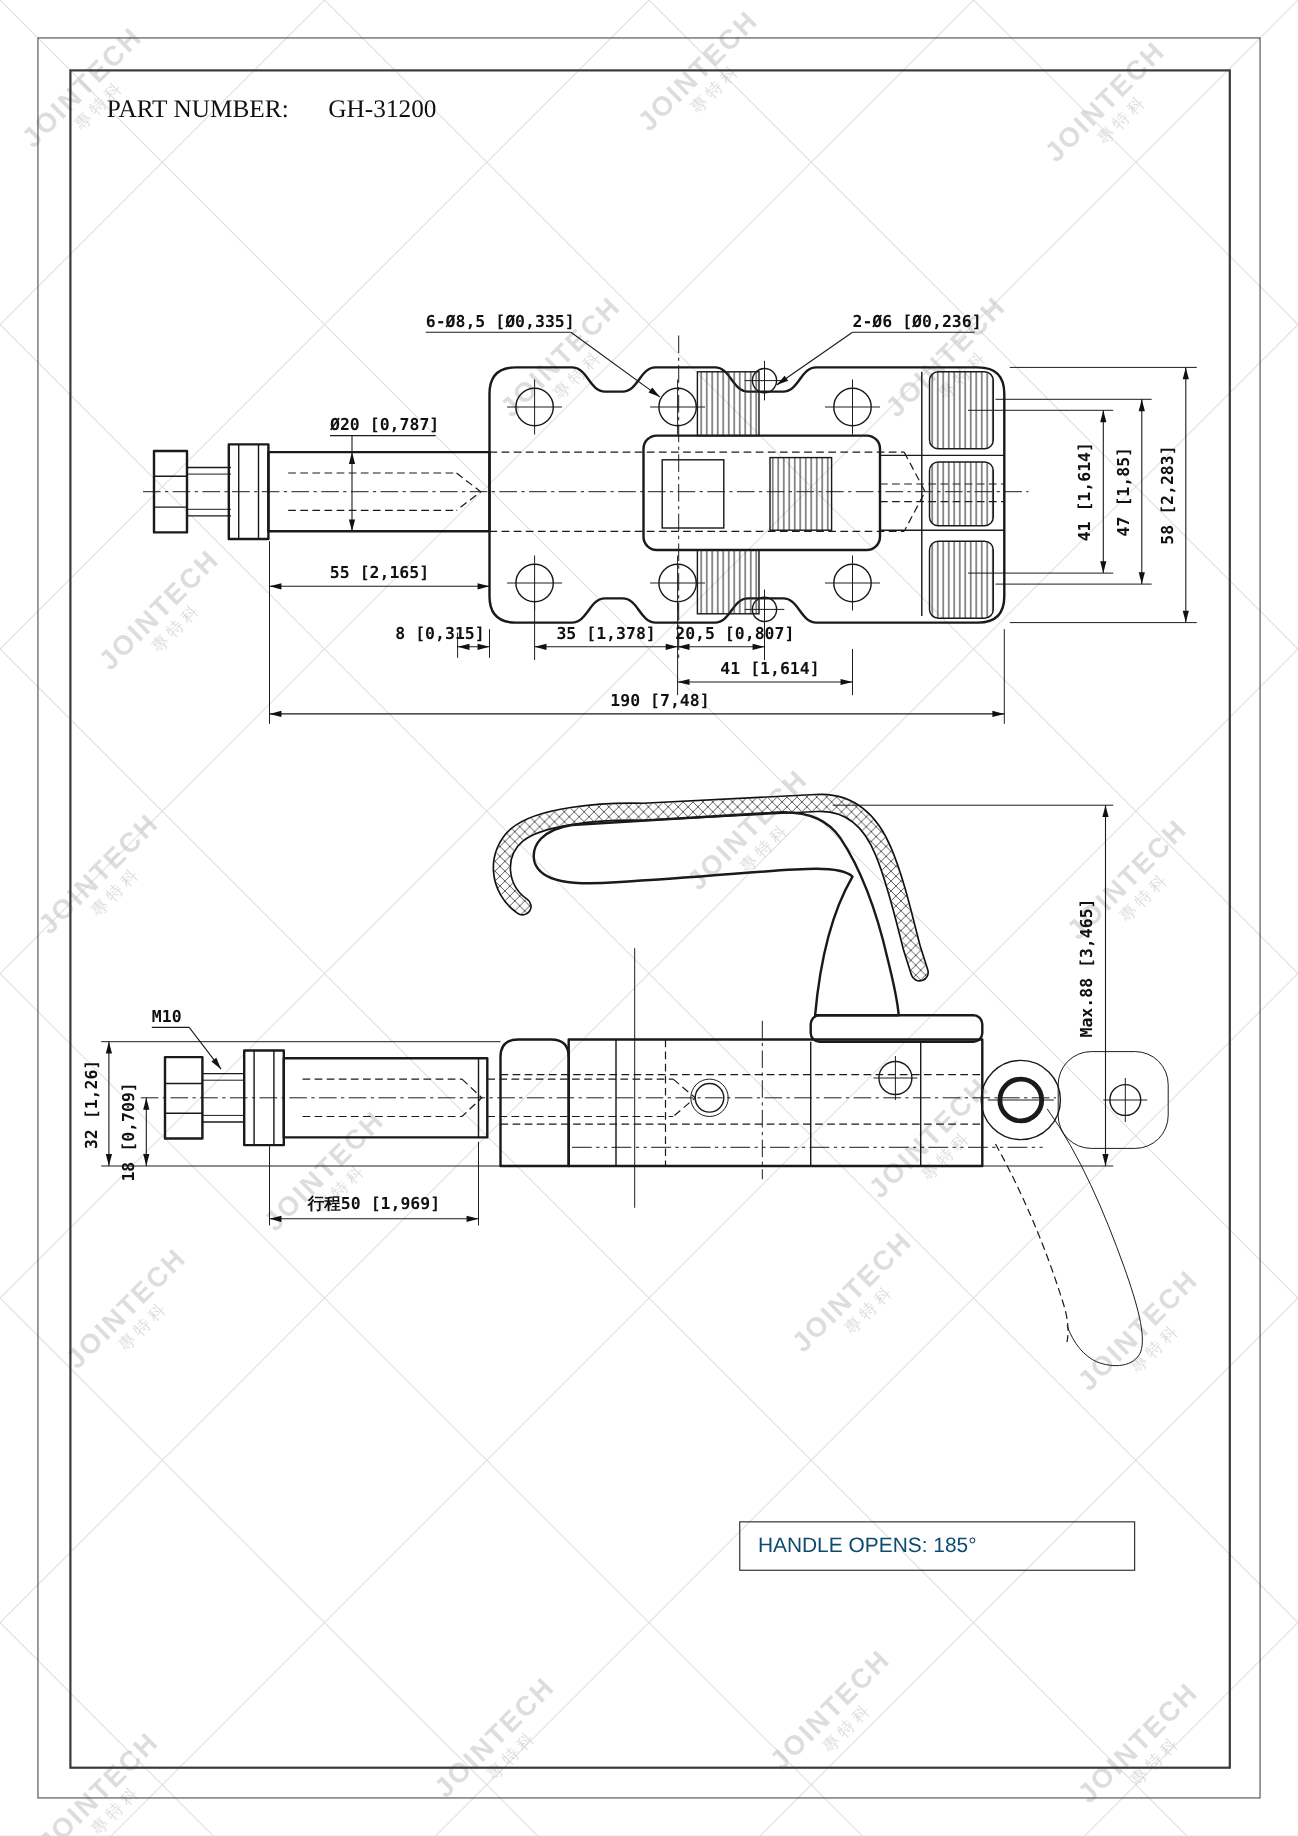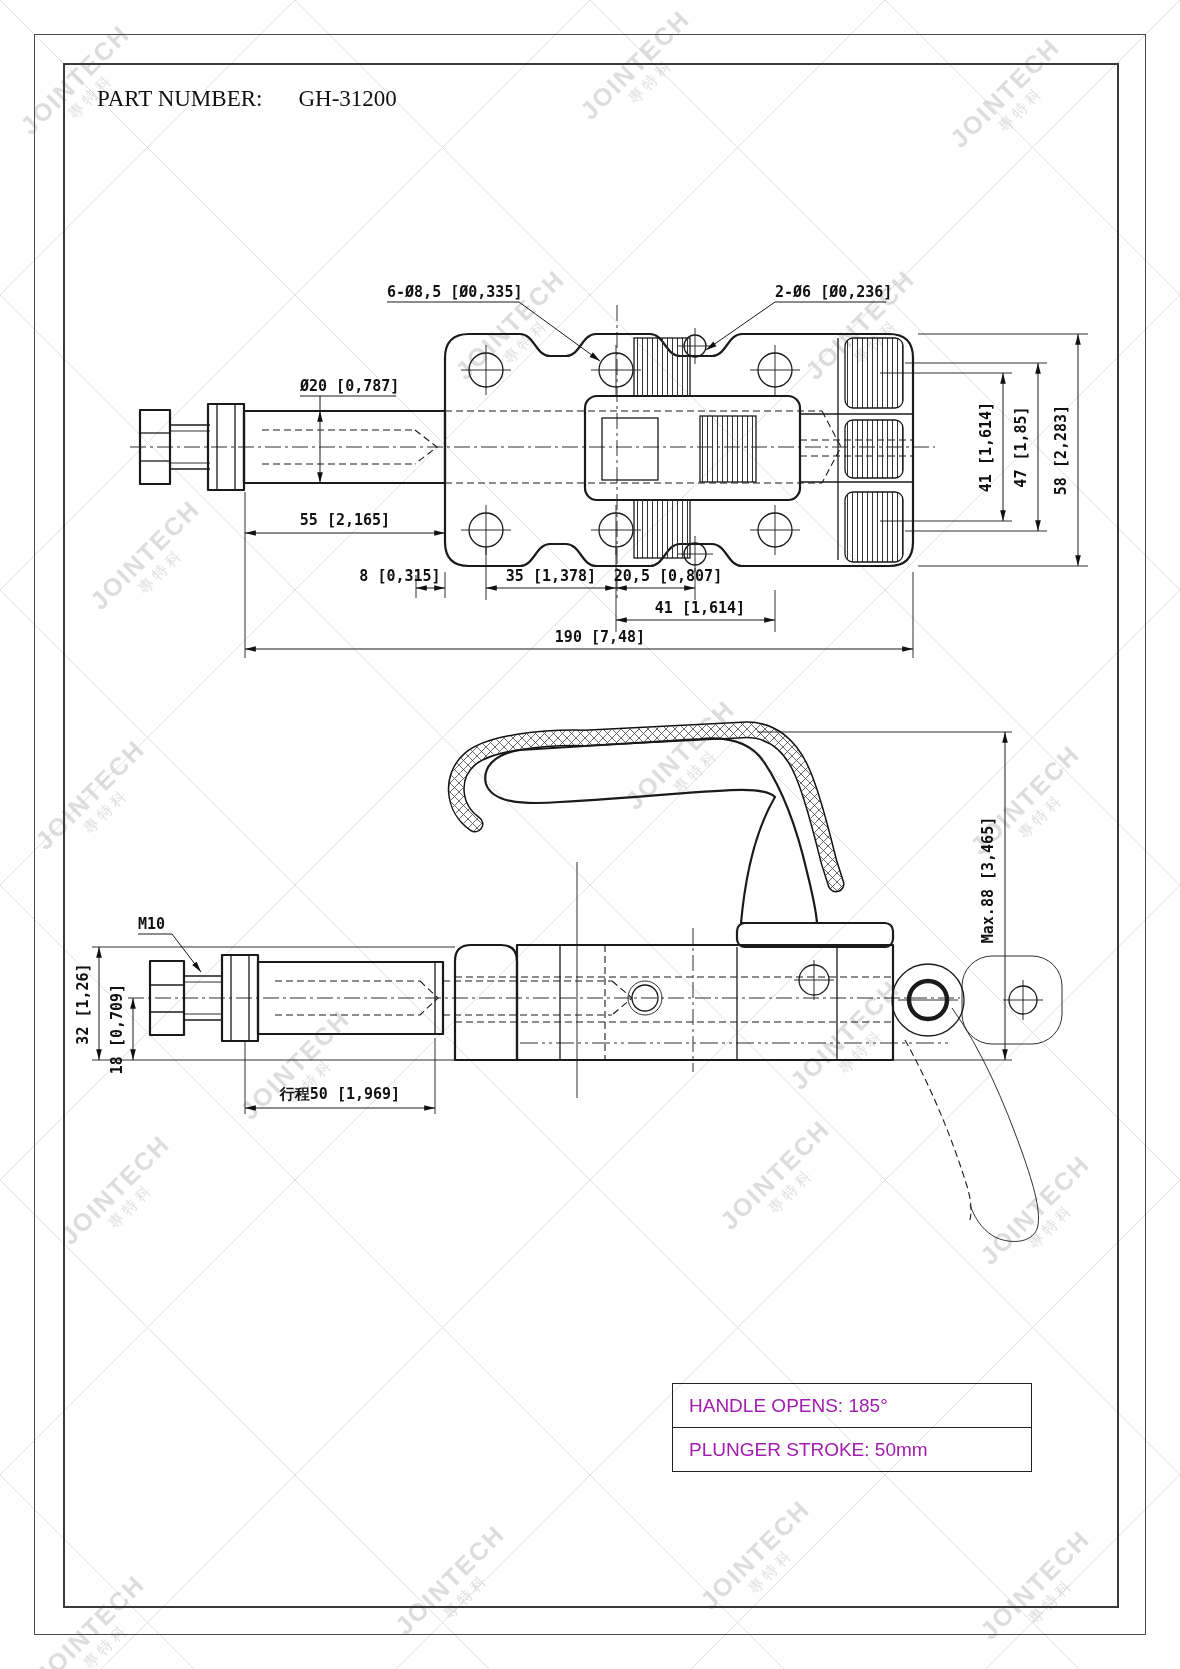--- a/index.html
+++ b/index.html
@@ -27,21 +27,21 @@
   .cl{stroke:#1a1a1a;stroke-width:0.9;fill:none;stroke-dasharray:16 4 3 4;}
   .ph{stroke:#1a1a1a;stroke-width:0.9;fill:none;stroke-dasharray:18 4 3 4 3 4;}
   .dim{stroke:#1a1a1a;stroke-width:1;fill:none;}
   .vh{fill:url(#vhatch);stroke:#1a1a1a;stroke-width:1.3;}
   text.dt{font:700 15px "DejaVu Sans Mono",monospace;fill:#111;stroke:none;}
   .wx{stroke:#e0e0e0;stroke-width:1;}
   
   .spec-table{position:absolute;left:672px;top:1383px;width:358px;
       border:1.6px solid #222;}
   .spec-row{height:43px;display:flex;align-items:center;padding-left:16px;
-      border-bottom:1.6px solid #222;font-size:19px;color:#a21caf;background:transparent;}
+      border-bottom:1.6px solid #222;font-size:19px;color:#0c4a6e;background:transparent;}
   .spec-row:last-child{border-bottom:none;}
 </style>
 </head>
 <body>
 
 <div class="page">
 
   <svg class="draw" width="1180" height="1669">
     <g id="lattice">
         <line x1="885" y1="0" x2="1180" y2="295" class="wx"></line>
@@ -381,18 +381,15 @@
         <line class="dim" x1="1005" y1="732" x2="1005" y2="1060" marker-start="url(#arr)" marker-end="url(#arr)"></line>
         <text class="dt" text-anchor="middle" transform="rotate(-90 993 880)" x="993" y="880">Max.88 [3,465]</text>
       </g>
     </g>
   </svg>
 
   <div class="spec-table">
     <div class="spec-row">
       <span>HANDLE OPENS: 185°</span>
     </div>
-    <div class="spec-row">
-      <span>PLUNGER STROKE: 50mm</span>
-    </div>
   </div>
 
 </div>
 
 </body></html>

